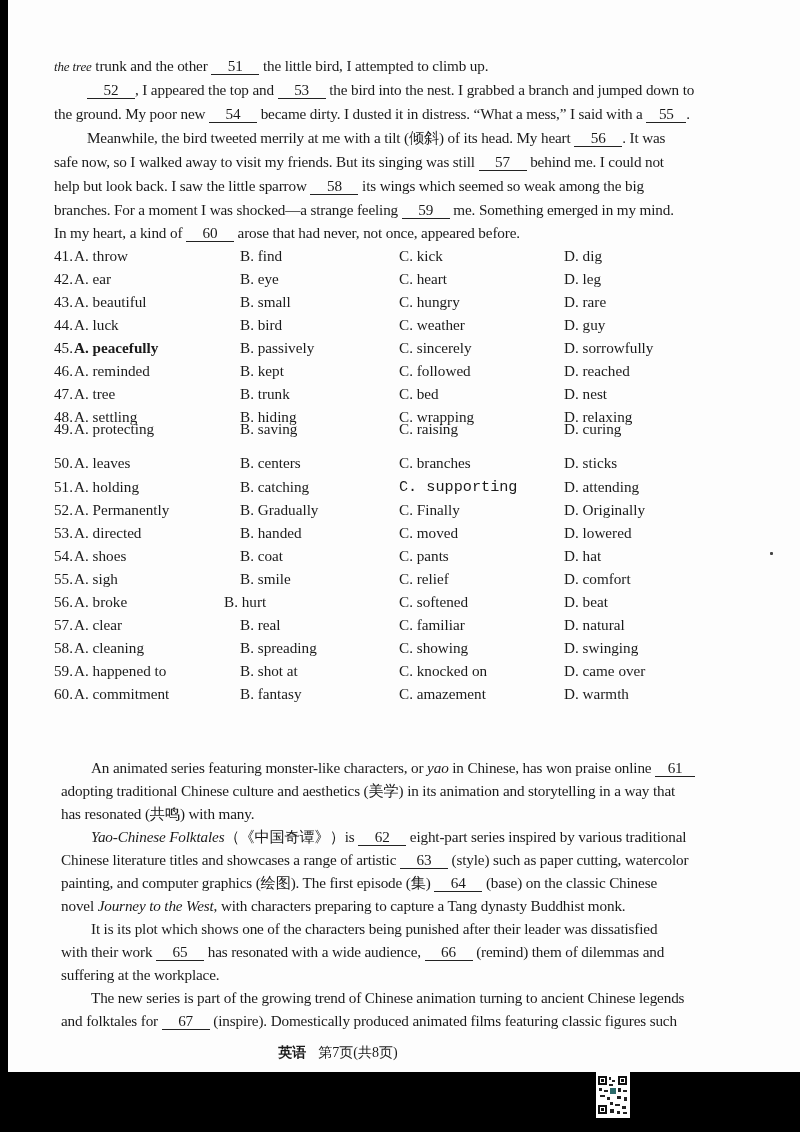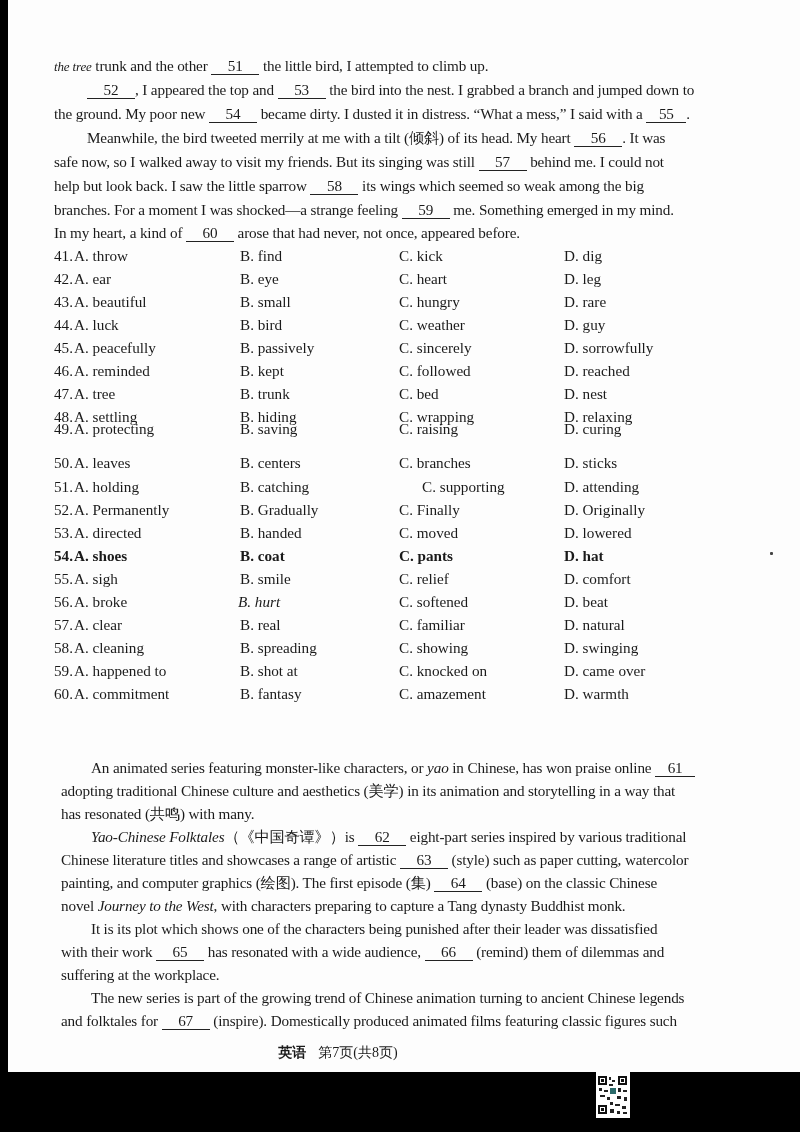--- a/index.html
+++ b/index.html
@@ -91,21 +91,21 @@
       </div>
       <div class="opt-row" style="top: 314.15px;">
         <span class="opt" style="left: 46px;">44.</span>
         <span class="opt" style="left: 66px;">A. luck</span>
         <span class="opt" style="left: 232px;">B. bird</span>
         <span class="opt" style="left: 391px;">C. weather</span>
         <span class="opt" style="left: 556px;">D. guy</span>
       </div>
       <div class="opt-row" style="top: 337.2px;">
         <span class="opt" style="left: 46px;">45.</span>
-        <span class="opt" style="left: 66px;">A. peacefully</span>
+        <span class="opt" style="left: 66px; font-weight: bold;">A. peacefully</span>
         <span class="opt" style="left: 232px;">B. passively</span>
         <span class="opt" style="left: 391px;">C. sincerely</span>
         <span class="opt" style="left: 556px;">D. sorrowfully</span>
       </div>
       <div class="opt-row" style="top: 360.25px;">
         <span class="opt" style="left: 46px;">46.</span>
         <span class="opt" style="left: 66px;">A. reminded</span>
         <span class="opt" style="left: 232px;">B. kept</span>
         <span class="opt" style="left: 391px;">C. followed</span>
         <span class="opt" style="left: 556px;">D. reached</span>
@@ -135,55 +135,55 @@
         <span class="opt" style="left: 46px;">50.</span>
         <span class="opt" style="left: 66px;">A. leaves</span>
         <span class="opt" style="left: 232px;">B. centers</span>
         <span class="opt" style="left: 391px;">C. branches</span>
         <span class="opt" style="left: 556px;">D. sticks</span>
       </div>
       <div class="opt-row" style="top: 475.5px;">
         <span class="opt" style="left: 46px;">51.</span>
         <span class="opt" style="left: 66px;">A. holding</span>
         <span class="opt" style="left: 232px;">B. catching</span>
-        <span class="opt" style="left: 414px;">C. supporting</span>
+        <span class="opt" style="left: 391px; font-family: Liberation Mono, monospace;">C. supporting</span>
         <span class="opt" style="left: 556px;">D. attending</span>
       </div>
       <div class="opt-row" style="top: 498.55px;">
         <span class="opt" style="left: 46px;">52.</span>
         <span class="opt" style="left: 66px;">A. Permanently</span>
         <span class="opt" style="left: 232px;">B. Gradually</span>
         <span class="opt" style="left: 391px;">C. Finally</span>
         <span class="opt" style="left: 556px;">D. Originally</span>
       </div>
       <div class="opt-row" style="top: 521.6px;">
         <span class="opt" style="left: 46px;">53.</span>
         <span class="opt" style="left: 66px;">A. directed</span>
         <span class="opt" style="left: 232px;">B. handed</span>
         <span class="opt" style="left: 391px;">C. moved</span>
         <span class="opt" style="left: 556px;">D. lowered</span>
       </div>
-      <div class="opt-row" style="top: 544.65px; font-weight: bold;">
+      <div class="opt-row" style="top: 544.65px;">
         <span class="opt" style="left: 46px;">54.</span>
         <span class="opt" style="left: 66px;">A. shoes</span>
         <span class="opt" style="left: 232px;">B. coat</span>
         <span class="opt" style="left: 391px;">C. pants</span>
         <span class="opt" style="left: 556px;">D. hat</span>
       </div>
       <div class="opt-row" style="top: 567.7px;">
         <span class="opt" style="left: 46px;">55.</span>
         <span class="opt" style="left: 66px;">A. sigh</span>
         <span class="opt" style="left: 232px;">B. smile</span>
         <span class="opt" style="left: 391px;">C. relief</span>
         <span class="opt" style="left: 556px;">D. comfort</span>
       </div>
       <div class="opt-row" style="top: 590.75px;">
         <span class="opt" style="left: 46px;">56.</span>
         <span class="opt" style="left: 66px;">A. broke</span>
-        <span class="opt" style="left: 230px; font-style: italic;">B. hurt</span>
+        <span class="opt" style="left: 216px;">B. hurt</span>
         <span class="opt" style="left: 391px;">C. softened</span>
         <span class="opt" style="left: 556px;">D. beat</span>
       </div>
       <div class="opt-row" style="top: 613.8px;">
         <span class="opt" style="left: 46px;">57.</span>
         <span class="opt" style="left: 66px;">A. clear</span>
         <span class="opt" style="left: 232px;">B. real</span>
         <span class="opt" style="left: 391px;">C. familiar</span>
         <span class="opt" style="left: 556px;">D. natural</span>
       </div>

